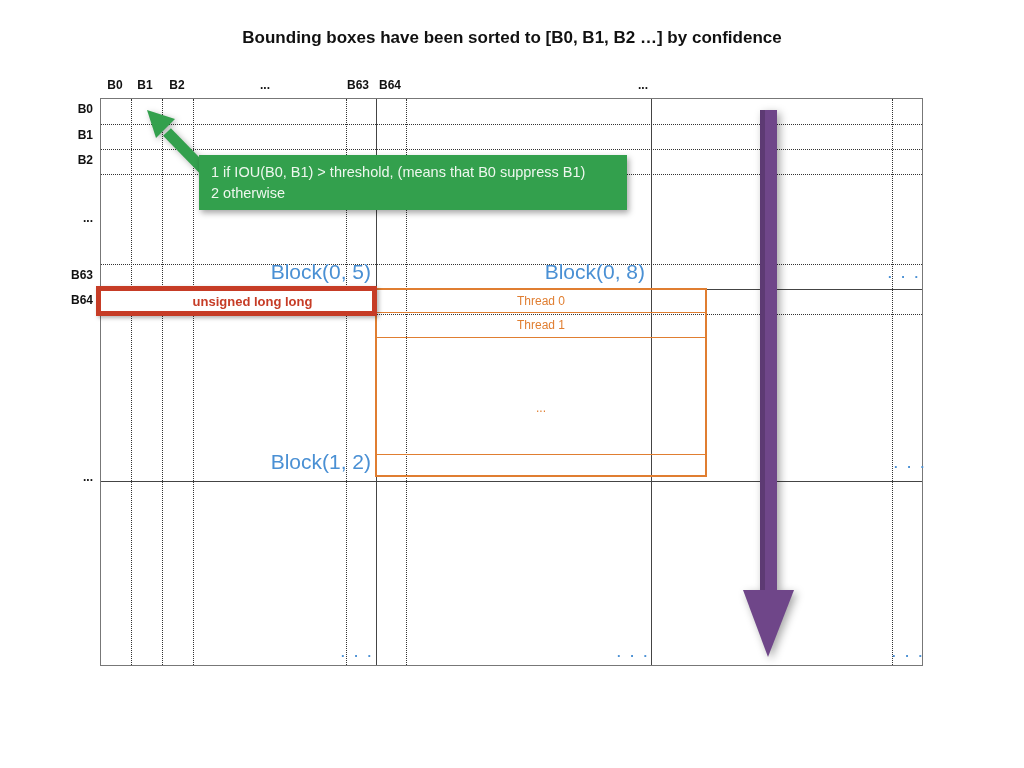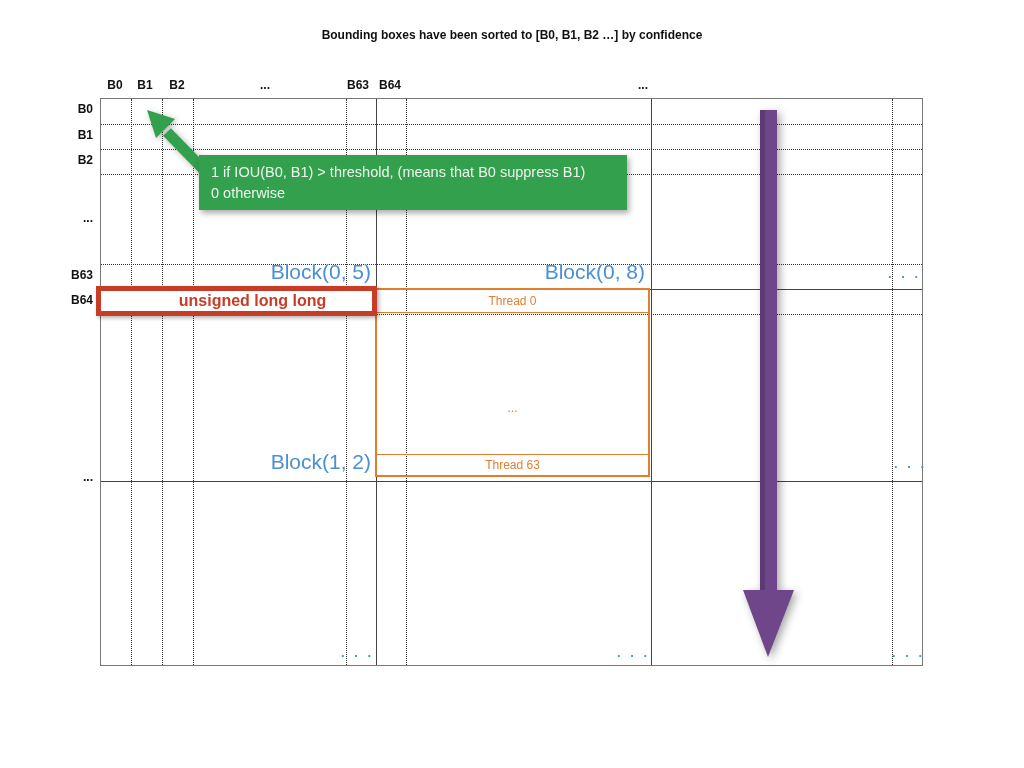--- a/index.html
+++ b/index.html
@@ -1,20 +1,20 @@
 <!DOCTYPE html>
 <html style="--green: #33a04d; --red: #c63c26; --blue: #4a90d4; --orange: #e07e31; --purple_arrow: #6f4689; --purple_text: #b763de;"><head>
 <meta charset="utf-8">
 <style>
   html,body{margin:0;padding:0;background:#fff;}
   #slide{position:relative;width:1024px;height:768px;background:#ffffff;overflow:hidden;
          font-family:"Liberation Sans","DejaVu Sans",sans-serif;}
 
   .title{position:absolute;top:28px;left:0;width:1024px;text-align:center;
-         font-size:12px;font-weight:bold;color:#111;}
+         font-size:17px;font-weight:bold;color:#111;}
 
   
   .grid{position:absolute;left:100px;top:98px;width:823px;height:568px;
         border:1.5px solid #777;box-sizing:border-box;}
   .vdot{position:absolute;top:0;height:100%;width:0;border-left:1px dotted #333;}
   .hdot{position:absolute;left:0;width:100%;height:0;border-top:1px dotted #333;}
   .vsolid{position:absolute;top:0;height:100%;width:0;border-left:1px solid #444;}
   .hsolid{position:absolute;left:0;width:100%;height:0;border-top:1px solid #444;}
 
   .colhdr{position:absolute;top:78px;width:40px;text-align:center;
@@ -31,24 +31,24 @@
   .greenbox{position:absolute;left:199px;top:155px;width:428px;height:55px;
             background:var(--green,#33a04d);box-sizing:border-box;
             padding:7px 0 0 12px;box-shadow:2px 3px 6px rgba(0,0,0,0.35);}
   .greenbox span{display:block;font-size:14.5px;line-height:21px;color:#eef7ee;}
   .arrowsvg{position:absolute;left:0;top:0;pointer-events:none;}
 
   
   .redbox{position:absolute;left:96px;top:286px;width:281px;height:30px;
           border:5px solid var(--red,#c63c26);box-sizing:border-box;background:#fff;
           box-shadow:2px 2px 4px rgba(0,0,0,0.3);display:flex;align-items:center;justify-content:center;}
-  .redbox span{font-size:16px;font-weight:bold;color:var(--red,#c63c26);margin-left:32px;}
+  .redbox span{font-size:13px;font-weight:bold;color:var(--red,#c63c26);margin-left:32px;}
 
   
-  .threadbox{position:absolute;left:375px;top:288px;width:275px;height:189px;
+  .threadbox{position:absolute;left:375px;top:288px;width:332px;height:189px;
              border:2px solid var(--orange,#e07e31);box-sizing:border-box;}
   .trow{position:absolute;left:0;width:100%;box-sizing:border-box;
         display:flex;align-items:center;justify-content:center;
         font-size:12px;color:var(--orange,#e07e31);}
   .trow.bordered{border-bottom:1.5px solid var(--orange,#e07e31);}
 
   .condor{position:absolute;left:670px;top:388px;width:200px;text-align:center;
           font-size:23px;font-weight:bold;color:var(--purple_text,#b763de);}
 </style>
 </head>
@@ -99,39 +99,39 @@
   <span class="bluedots" style="left:888px;top:266px">. . .</span>
   <span class="bluedots" style="left:894px;top:456px">. . .</span>
   <span class="bluedots" style="left:341px;top:645px">. . .</span>
   <span class="bluedots" style="left:617px;top:645px">. . .</span>
   <span class="bluedots" style="left:892px;top:645px">. . .</span>
 
   <div class="threadbox">
     <div class="trow bordered" style="top:0;height:23px">
         <span>Thread 0</span>
       </div>
+    <div class="trow bordered" style="top:23px;height:25px">
+        <span>Thread 1</span>
+      </div>
     <div class="trow bordered" style="top:71px;height:94px">
         <span>...</span>
-      </div>
-    <div class="trow" style="top:165px;height:20px">
-        <span>Thread 63</span>
       </div>
   </div>
 
   <div class="redbox">
     <span>unsigned long long</span>
   </div>
 
   <svg class="arrowsvg" width="1024" height="768" viewBox="0 0 1024 768" style="filter:drop-shadow(2px 2px 3px rgba(0,0,0,0.3));">
     <line x1="206" y1="172" x2="167" y2="132" stroke="#33a04d" stroke-width="11"></line>
     <polygon points="147,110 175,119 156,138" fill="#33a04d"></polygon>
   </svg>
   <div class="greenbox">
     <span>1 if IOU(B0, B1) &gt; threshold, (means that B0 suppress B1)</span>
-    <span>0 otherwise</span>
+    <span>2 otherwise</span>
   </div>
 
   <svg class="arrowsvg" width="1024" height="768" viewBox="0 0 1024 768" style="filter:drop-shadow(3px 3px 4px rgba(0,0,0,0.35));">
     <rect x="760" y="110" width="17" height="482" fill="#6f4689"></rect>
     <rect x="760" y="110" width="5" height="482" fill="#5d3a73"></rect>
     <polygon points="743,590 794,590 768,657" fill="#6f4689"></polygon>
   </svg>
 
 </div>
 

